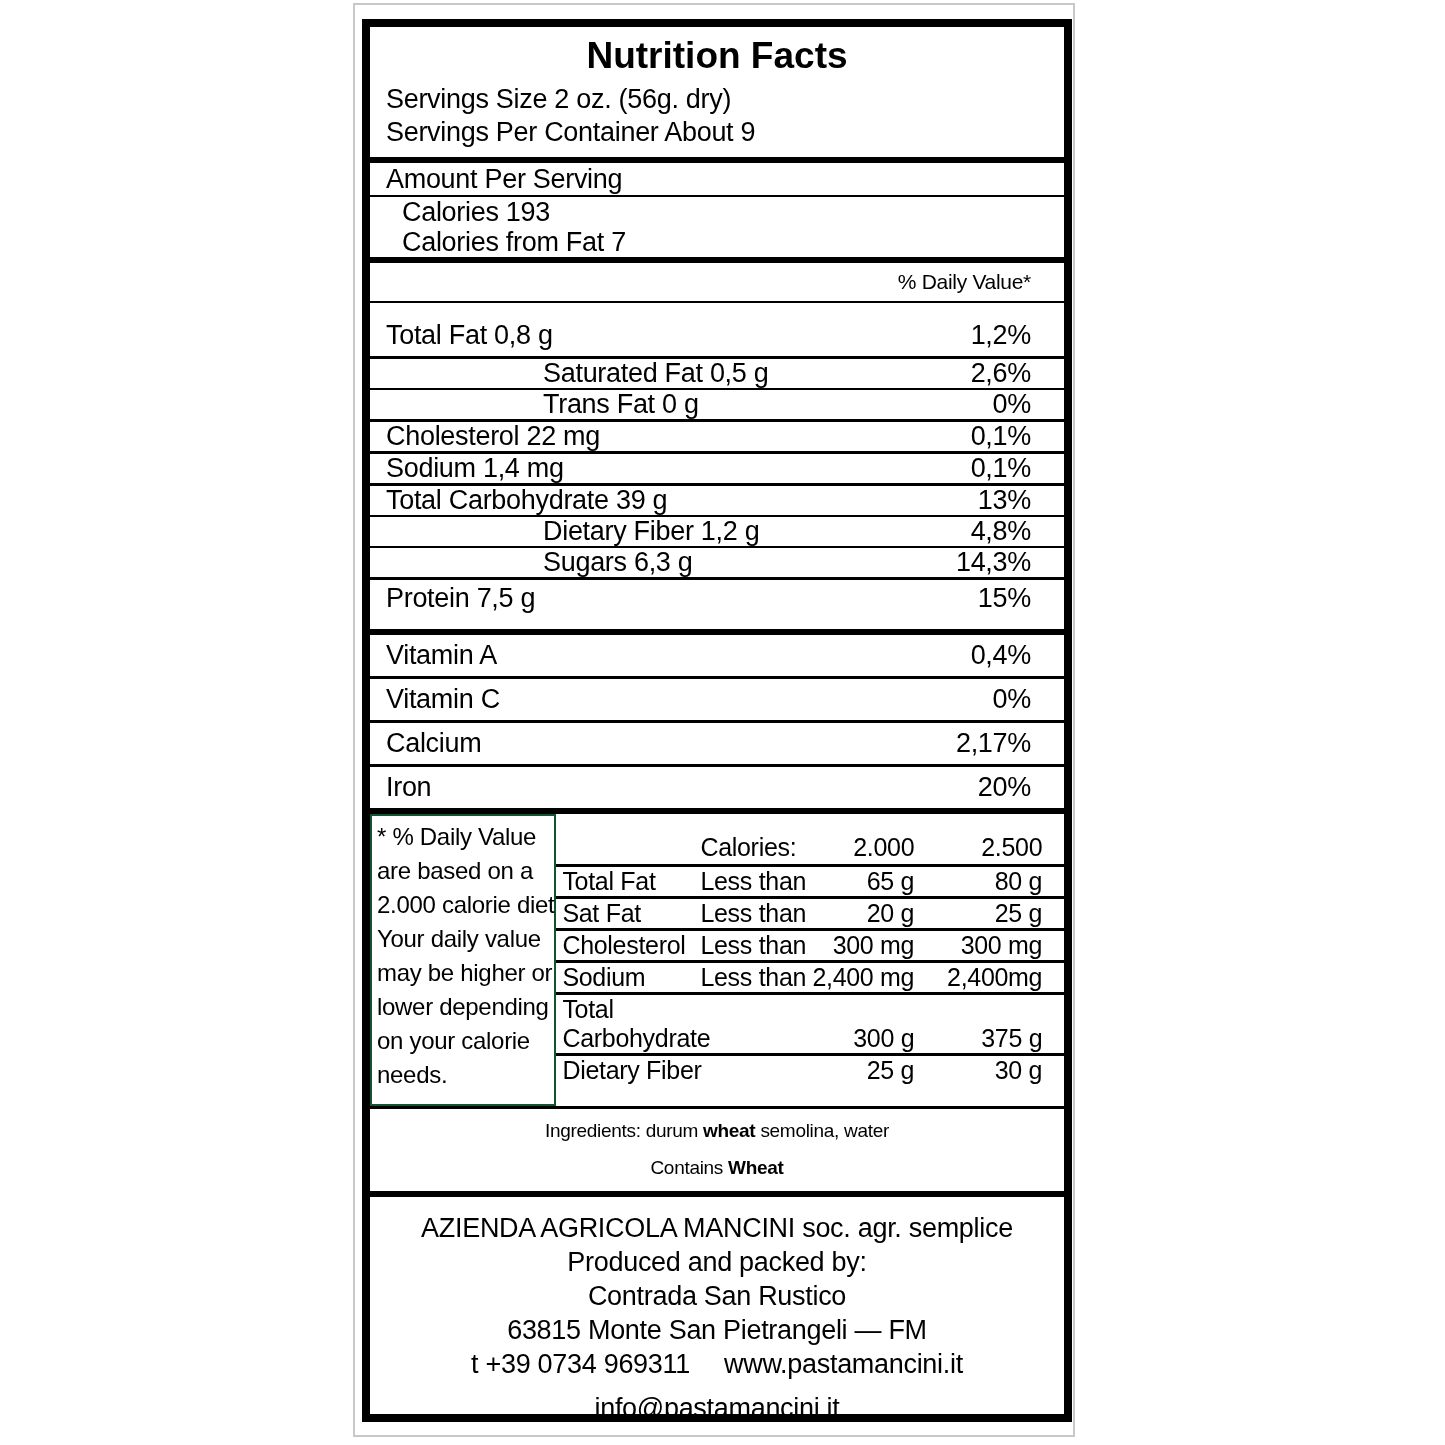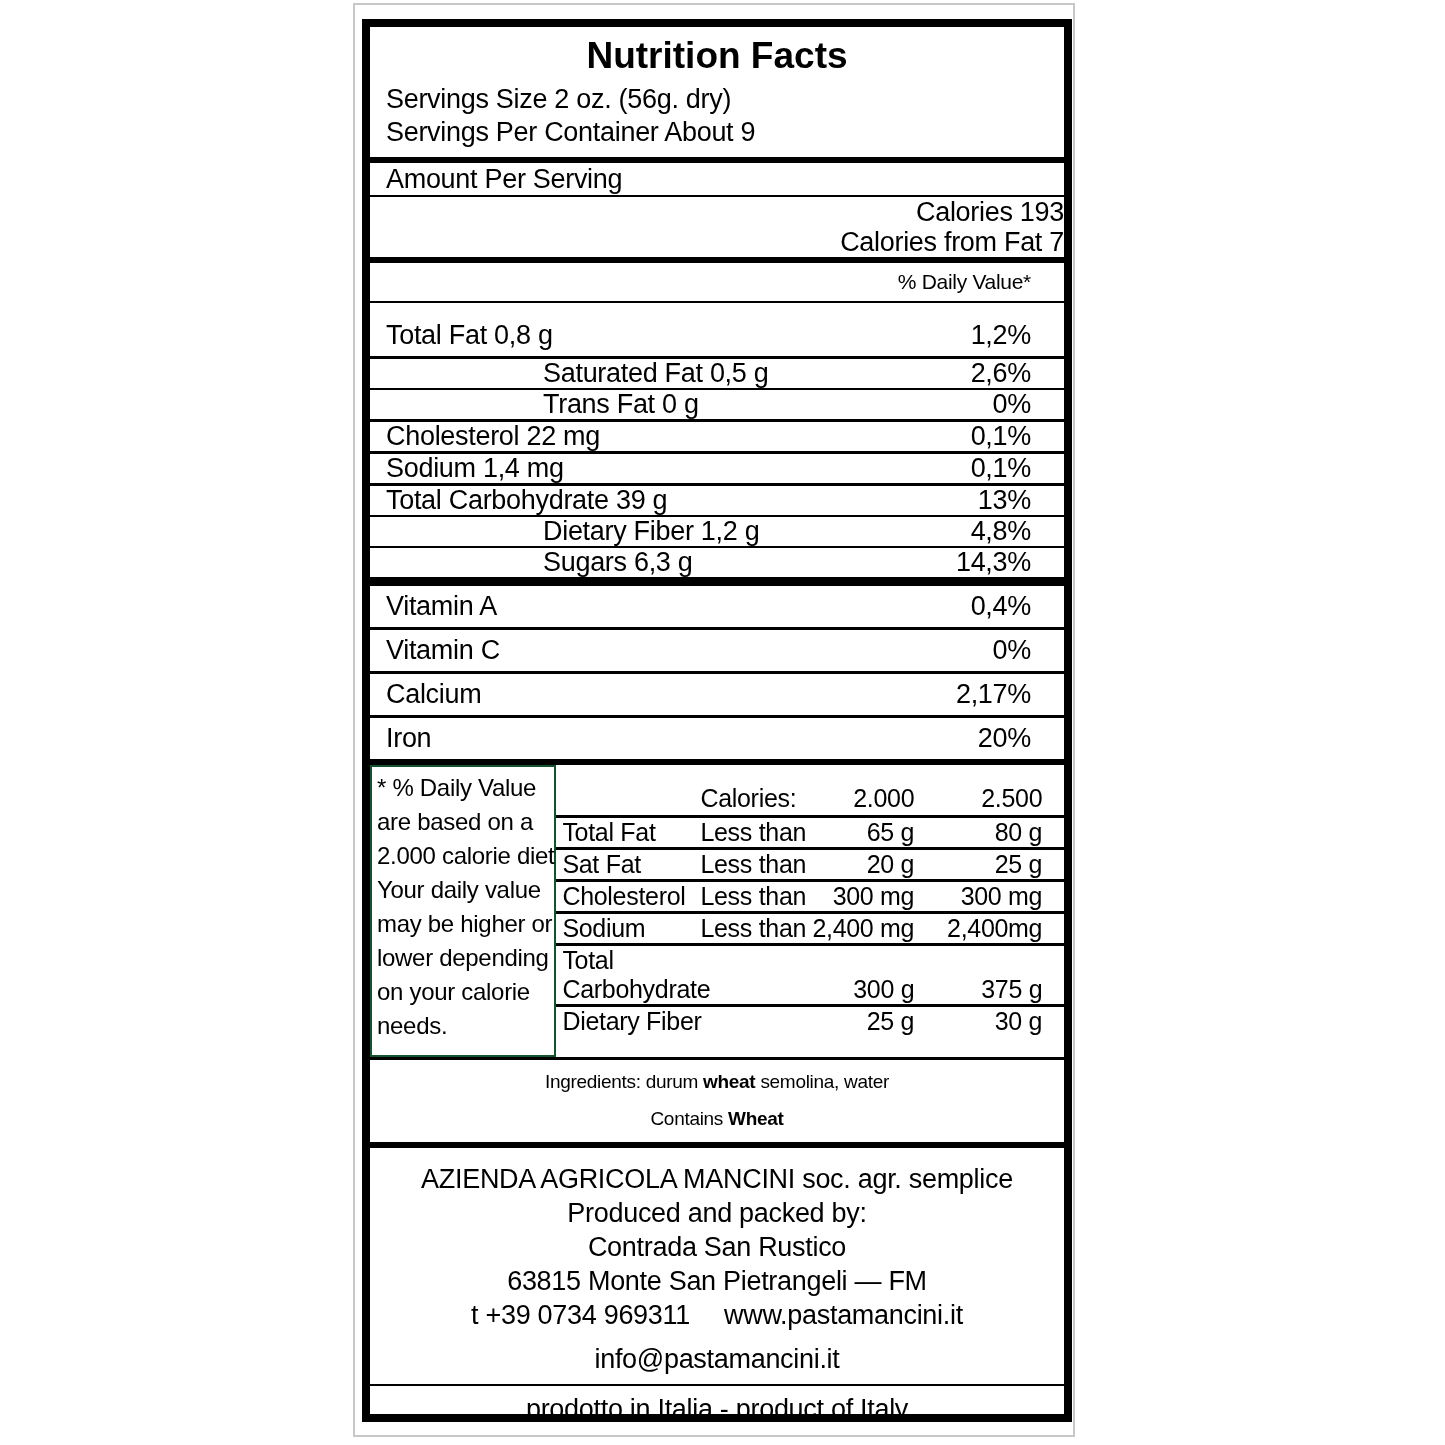--- a/index.html
+++ b/index.html
@@ -11,21 +11,21 @@
          border:8px solid #000;box-sizing:border-box;background:#ffffff;overflow:hidden;}
 
   .rule{height:3px;background:#000;}
   .rule.thick{height:6px;}
   .rule.thin{height:2px;}
 
   .title{text-align:center;font-size:37px;font-weight:bold;padding:8px 0 6px;letter-spacing:0;}
   .serv{font-size:27px;line-height:33px;padding-left:16px;}
   .serv-gap{height:8px;}
   .amount{font-size:27px;height:32px;display:flex;align-items:center;padding-left:16px;}
-  .calrow{font-size:27px;line-height:30px;padding-left:32px;text-align:right;}
+  .calrow{font-size:27px;line-height:30px;padding-left:32px;}
   .dvheader{font-size:21px;height:38px;display:flex;align-items:center;justify-content:flex-end;padding-right:33px;}
 
   .nrow{display:flex;justify-content:space-between;align-items:center;
         padding:0 33px 0 16px;height:29px;font-size:27px;}
   .nrow.sub{padding-left:173px;border-radius:10px;}
   .nrow.tf{height:48px;align-items:flex-end;padding-bottom:5px;gap:17px;}
   .nrow.protein{height:46px;align-items:flex-start;padding-top:3px;}
   .nrow.vit{height:41px;}
 
   .footnote{display:flex;height:292px;align-items:stretch;}
@@ -104,20 +104,24 @@
       <div class="nrow sub">
         <span>Dietary Fiber 1,2 g</span>
         <span>4,8%</span>
       </div>
       <div class="rule thin"></div>
       <div class="nrow sub">
         <span>Sugars 6,3 g</span>
         <span>14,3%</span>
       </div>
       <div class="rule"></div>
+      <div class="nrow protein">
+        <span>Protein 7,5 g</span>
+        <span>15%</span>
+      </div>
       <div class="rule thick"></div>
 
       <div class="nrow vit">
         <span>Vitamin A</span>
         <span>0,4%</span>
       </div>
       <div class="rule"></div>
       <div class="nrow vit">
         <span>Vitamin C</span>
         <span>0%</span>

